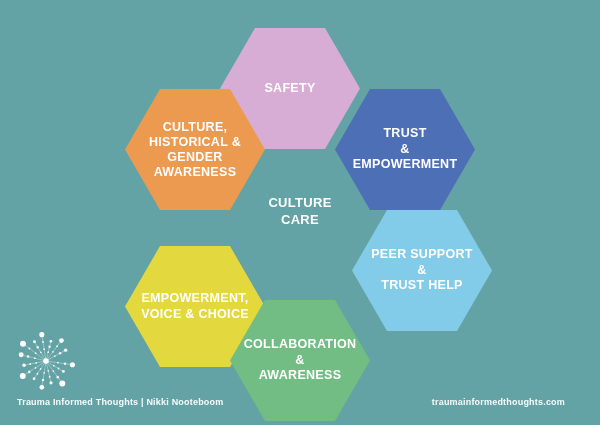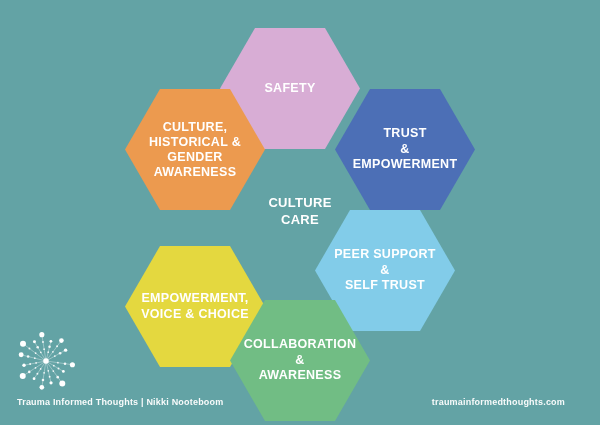--- a/index.html
+++ b/index.html
@@ -31,21 +31,21 @@
     letter-spacing: 0.3px;
     text-align: center;
     display: flex;
     flex-direction: column;
   }
   .hex-culture .hex-label { line-height: 15px; }
   .hex-safety        { left: 220px; top: 28px;  }
   .hex-culture       { left: 125px; top: 89px;  }
   .hex-trust         { left: 335px; top: 89px;  }
   .hex-empowerment   { left: 125px; top: 210px; }
-  .hex-peer          { left: 315px; top: 210px; }
+  .hex-peer          { left: 352px; top: 210px; }
   .hex-collaboration { left: 230px; top: 271px; }
   .center-zone {
     position: absolute;
     left: 230px; top: 150px;
     width: 140px; height: 121px;
     display: flex;
     align-items: center;
     justify-content: center;
   }
   .center-label {
@@ -112,21 +112,21 @@
     <div class="hex-label">
       <span>EMPOWERMENT,</span>
       <span>VOICE &amp; CHOICE</span>
     </div>
   </div>
 
   <div class="hex hex-peer" style="background-color: rgb(130, 204, 233);">
     <div class="hex-label">
       <span>PEER SUPPORT</span>
       <span>&amp;</span>
-      <span>SELF TRUST</span>
+      <span>TRUST HELP</span>
     </div>
   </div>
 
   <div class="hex hex-collaboration" style="background-color: rgb(113, 189, 132); margin-top: 29px;">
     <div class="hex-label">
       <span>COLLABORATION</span>
       <span>&amp;</span>
       <span>AWARENESS</span>
     </div>
   </div>

